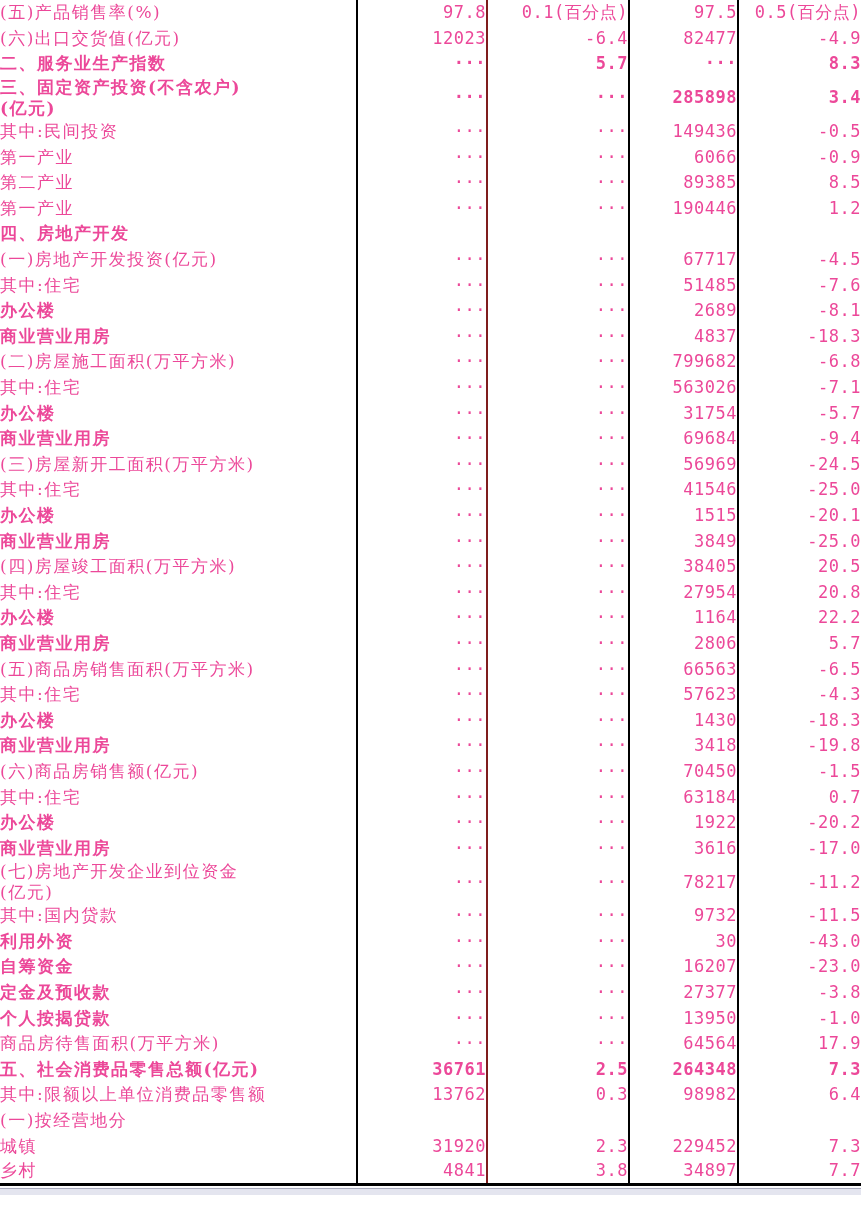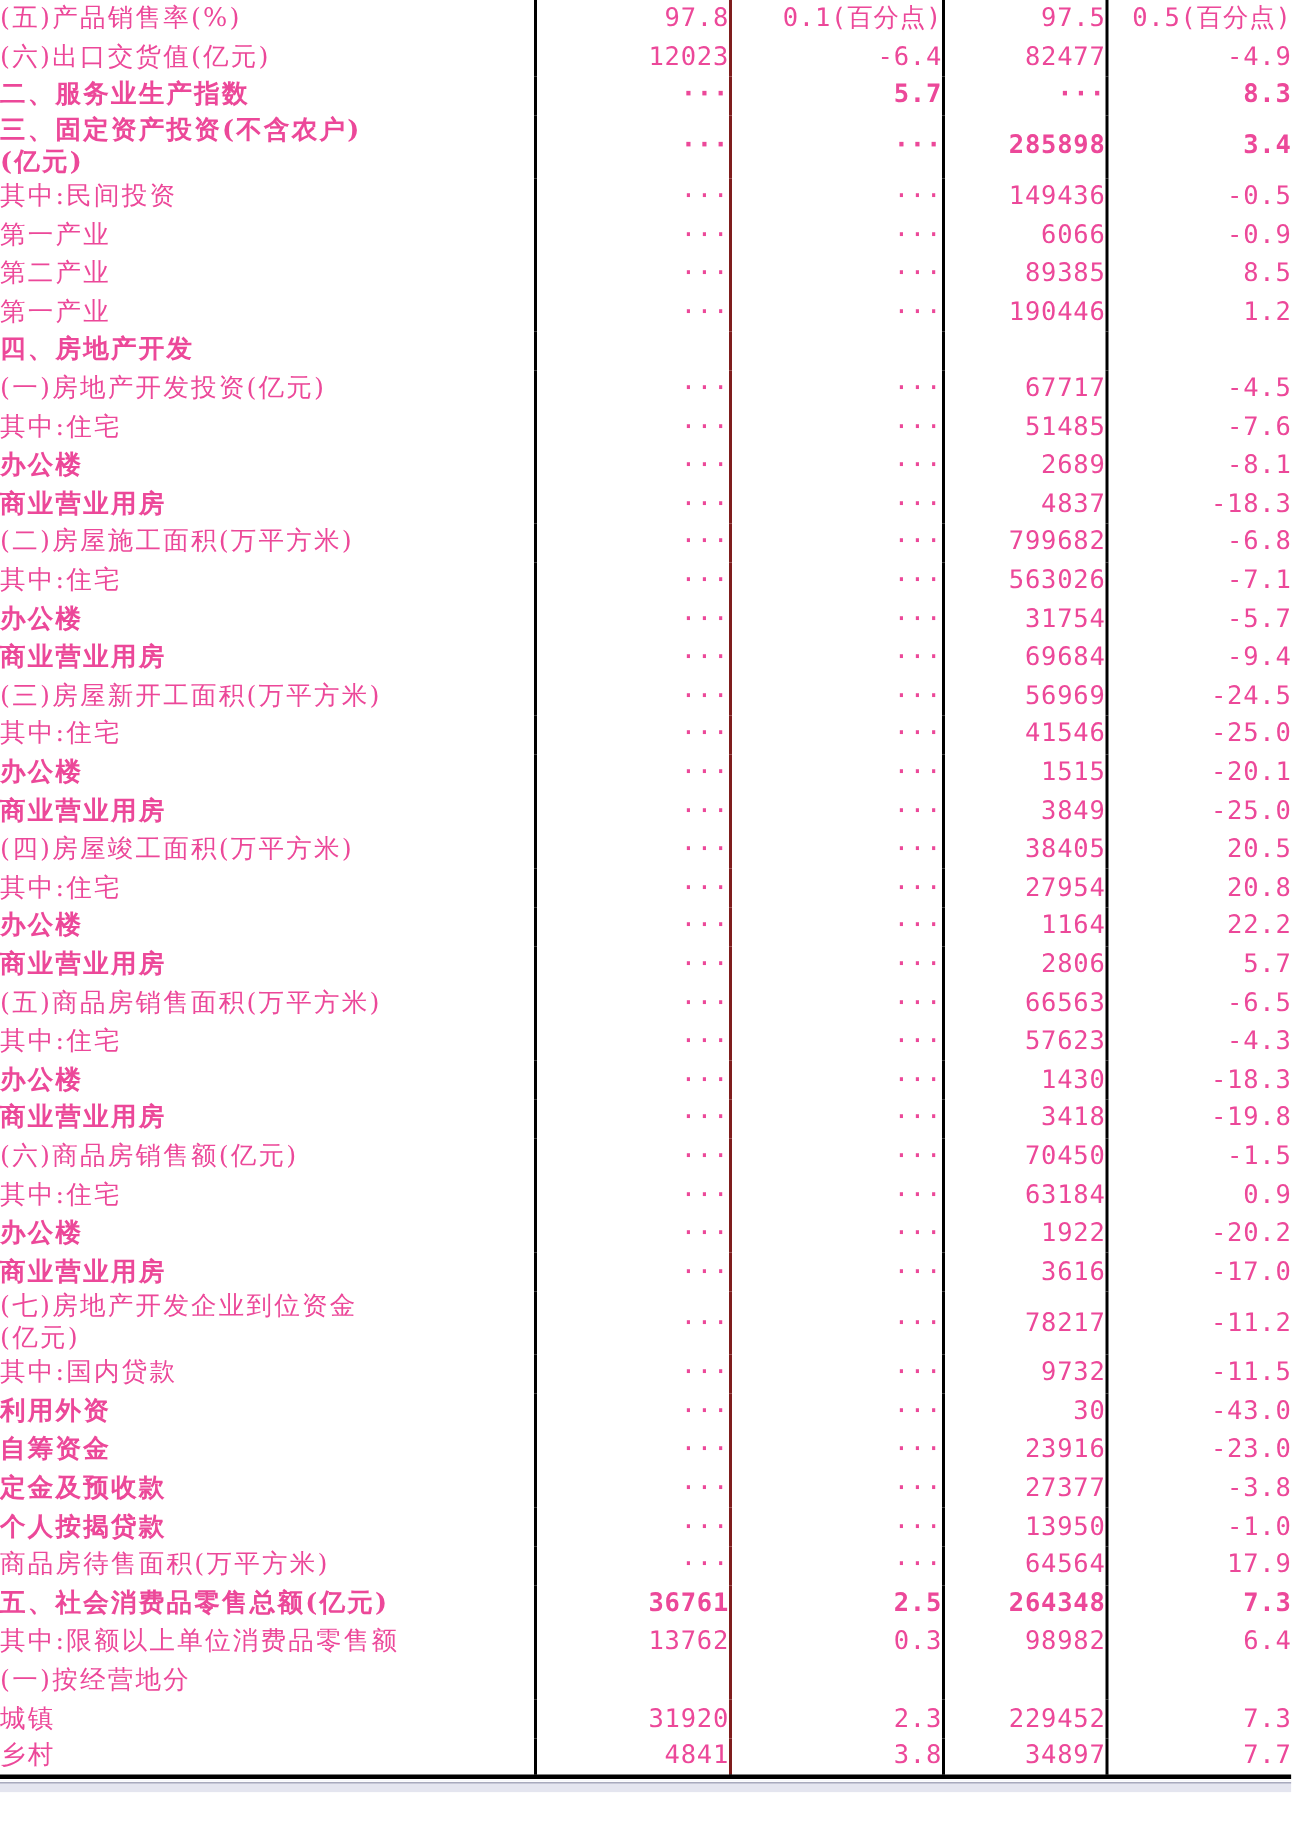--- a/index.html
+++ b/index.html
@@ -277,21 +277,21 @@
     <td class="c-num c2">···</td>
     <td class="c-num c3">···</td>
     <td class="c-num c4">70450</td>
     <td class="c-num c5">-1.5</td>
   </tr>
         <tr>
     <td class="c-label">其中:住宅</td>
     <td class="c-num c2">···</td>
     <td class="c-num c3">···</td>
     <td class="c-num c4">63184</td>
-    <td class="c-num c5">0.9</td>
+    <td class="c-num c5">0.7</td>
   </tr>
         <tr>
     <td class="c-label indent">办公楼</td>
     <td class="c-num c2">···</td>
     <td class="c-num c3">···</td>
     <td class="c-num c4">1922</td>
     <td class="c-num c5">-20.2</td>
   </tr>
         <tr>
     <td class="c-label indent">商业营业用房</td>
@@ -319,21 +319,21 @@
     <td class="c-label indent">利用外资</td>
     <td class="c-num c2">···</td>
     <td class="c-num c3">···</td>
     <td class="c-num c4">30</td>
     <td class="c-num c5">-43.0</td>
   </tr>
         <tr>
     <td class="c-label indent">自筹资金</td>
     <td class="c-num c2">···</td>
     <td class="c-num c3">···</td>
-    <td class="c-num c4">23916</td>
+    <td class="c-num c4">16207</td>
     <td class="c-num c5">-23.0</td>
   </tr>
         <tr>
     <td class="c-label indent">定金及预收款</td>
     <td class="c-num c2">···</td>
     <td class="c-num c3">···</td>
     <td class="c-num c4">27377</td>
     <td class="c-num c5">-3.8</td>
   </tr>
         <tr>

